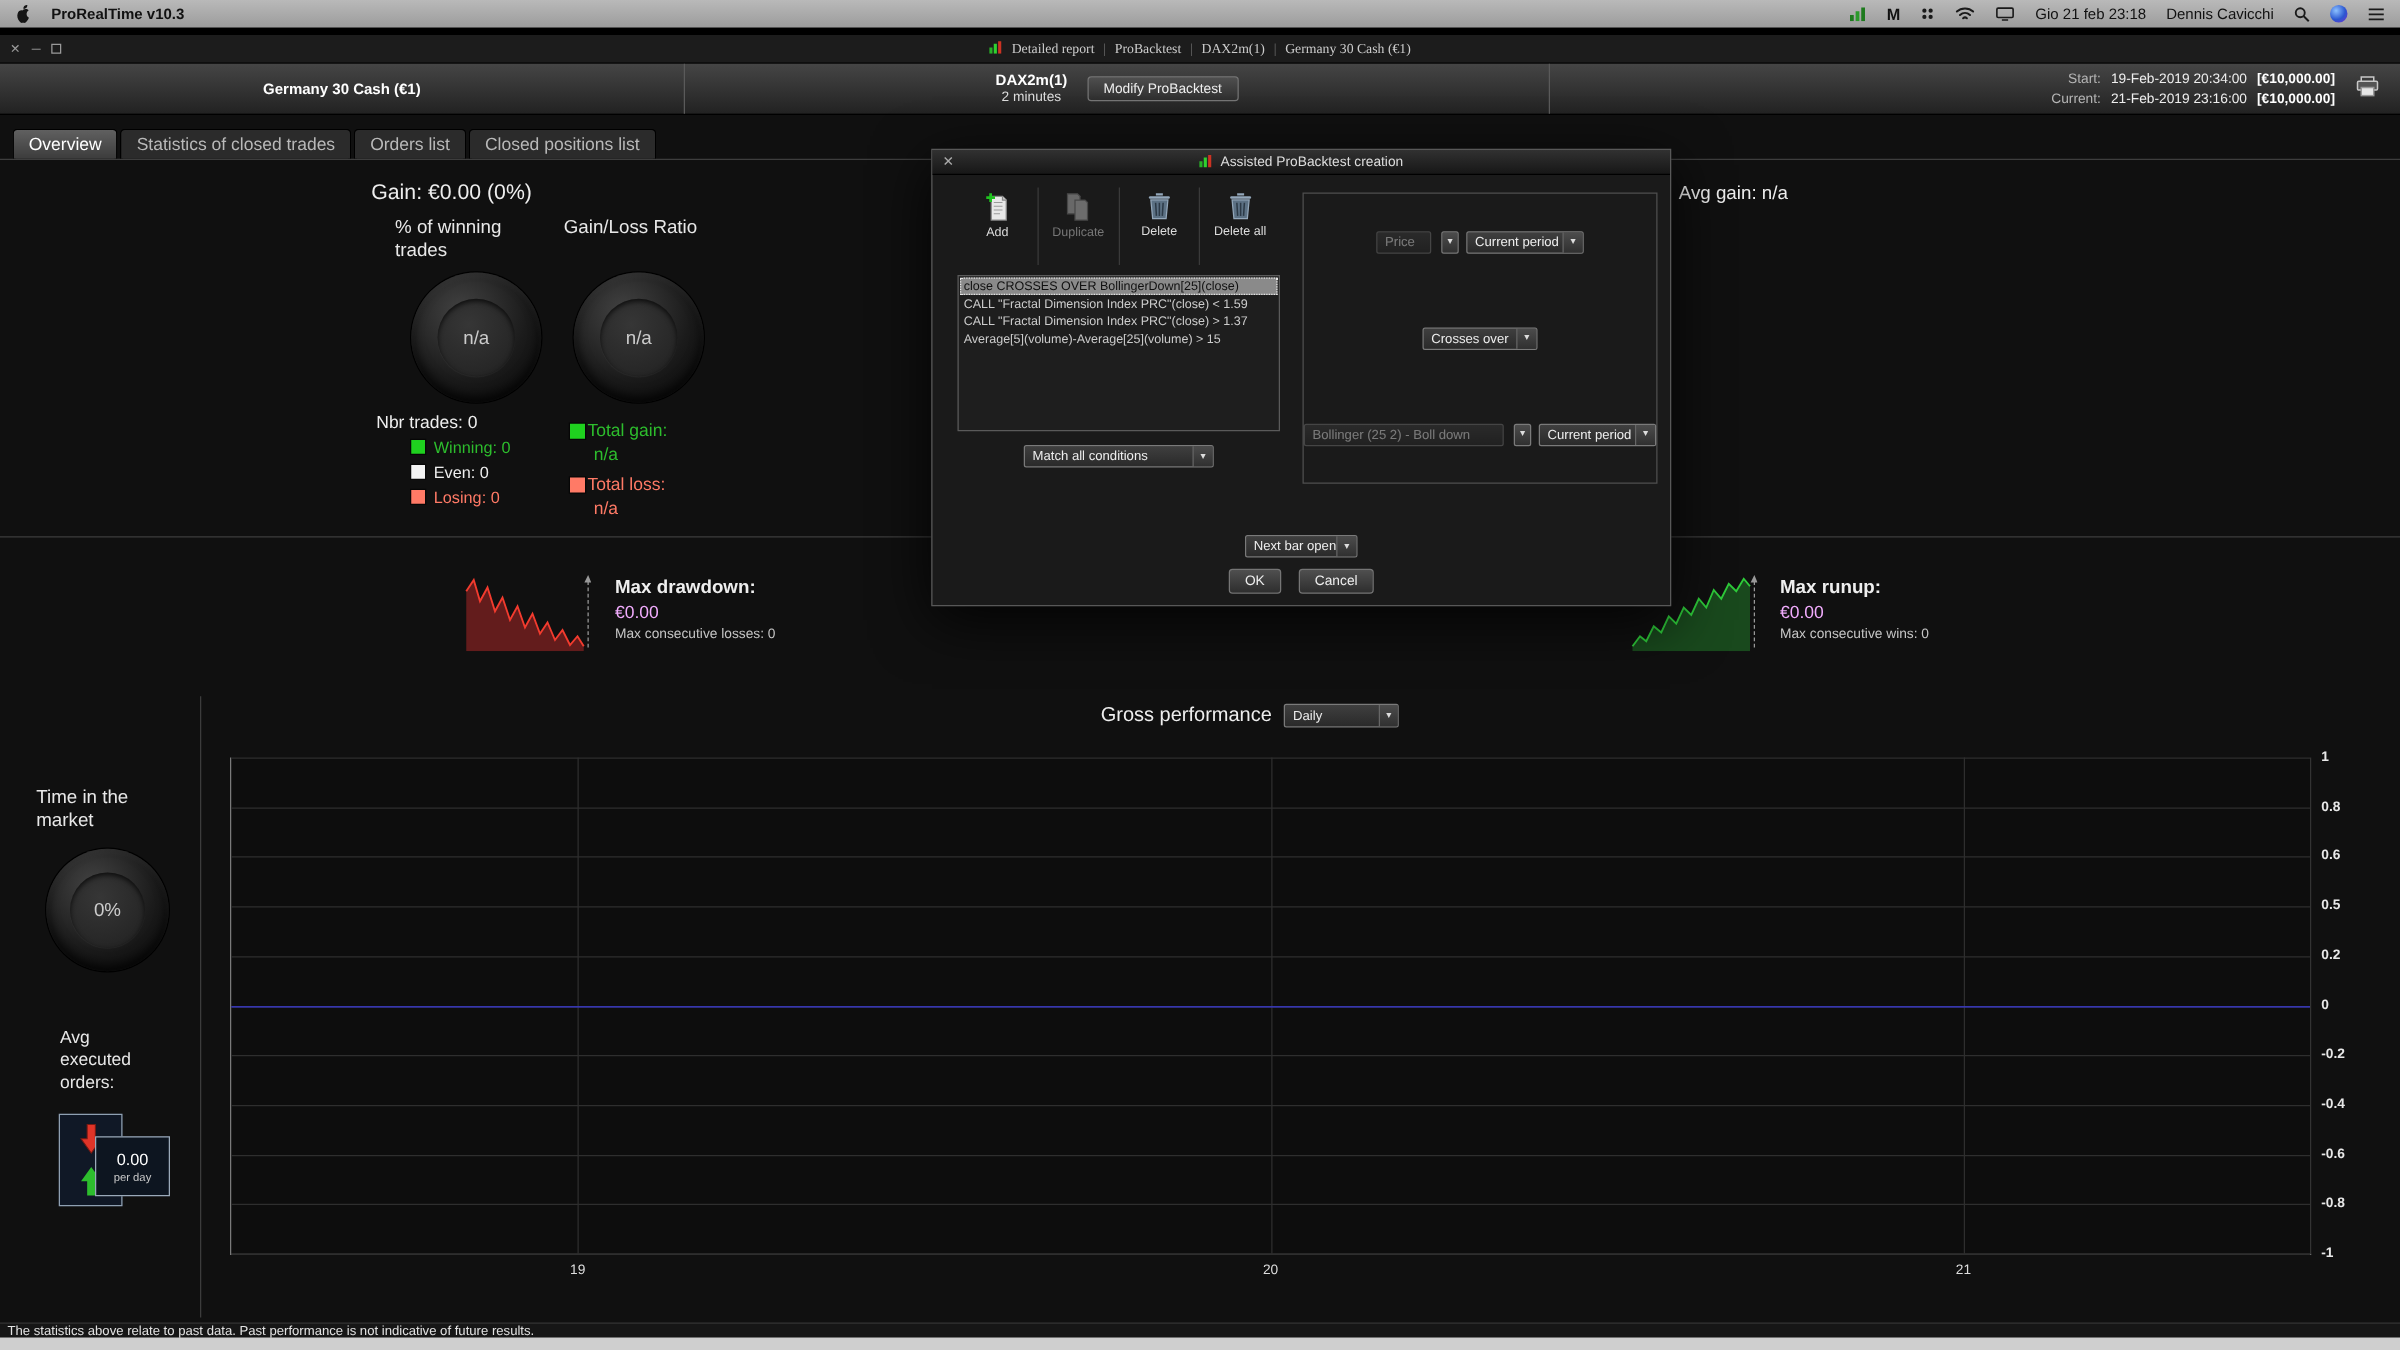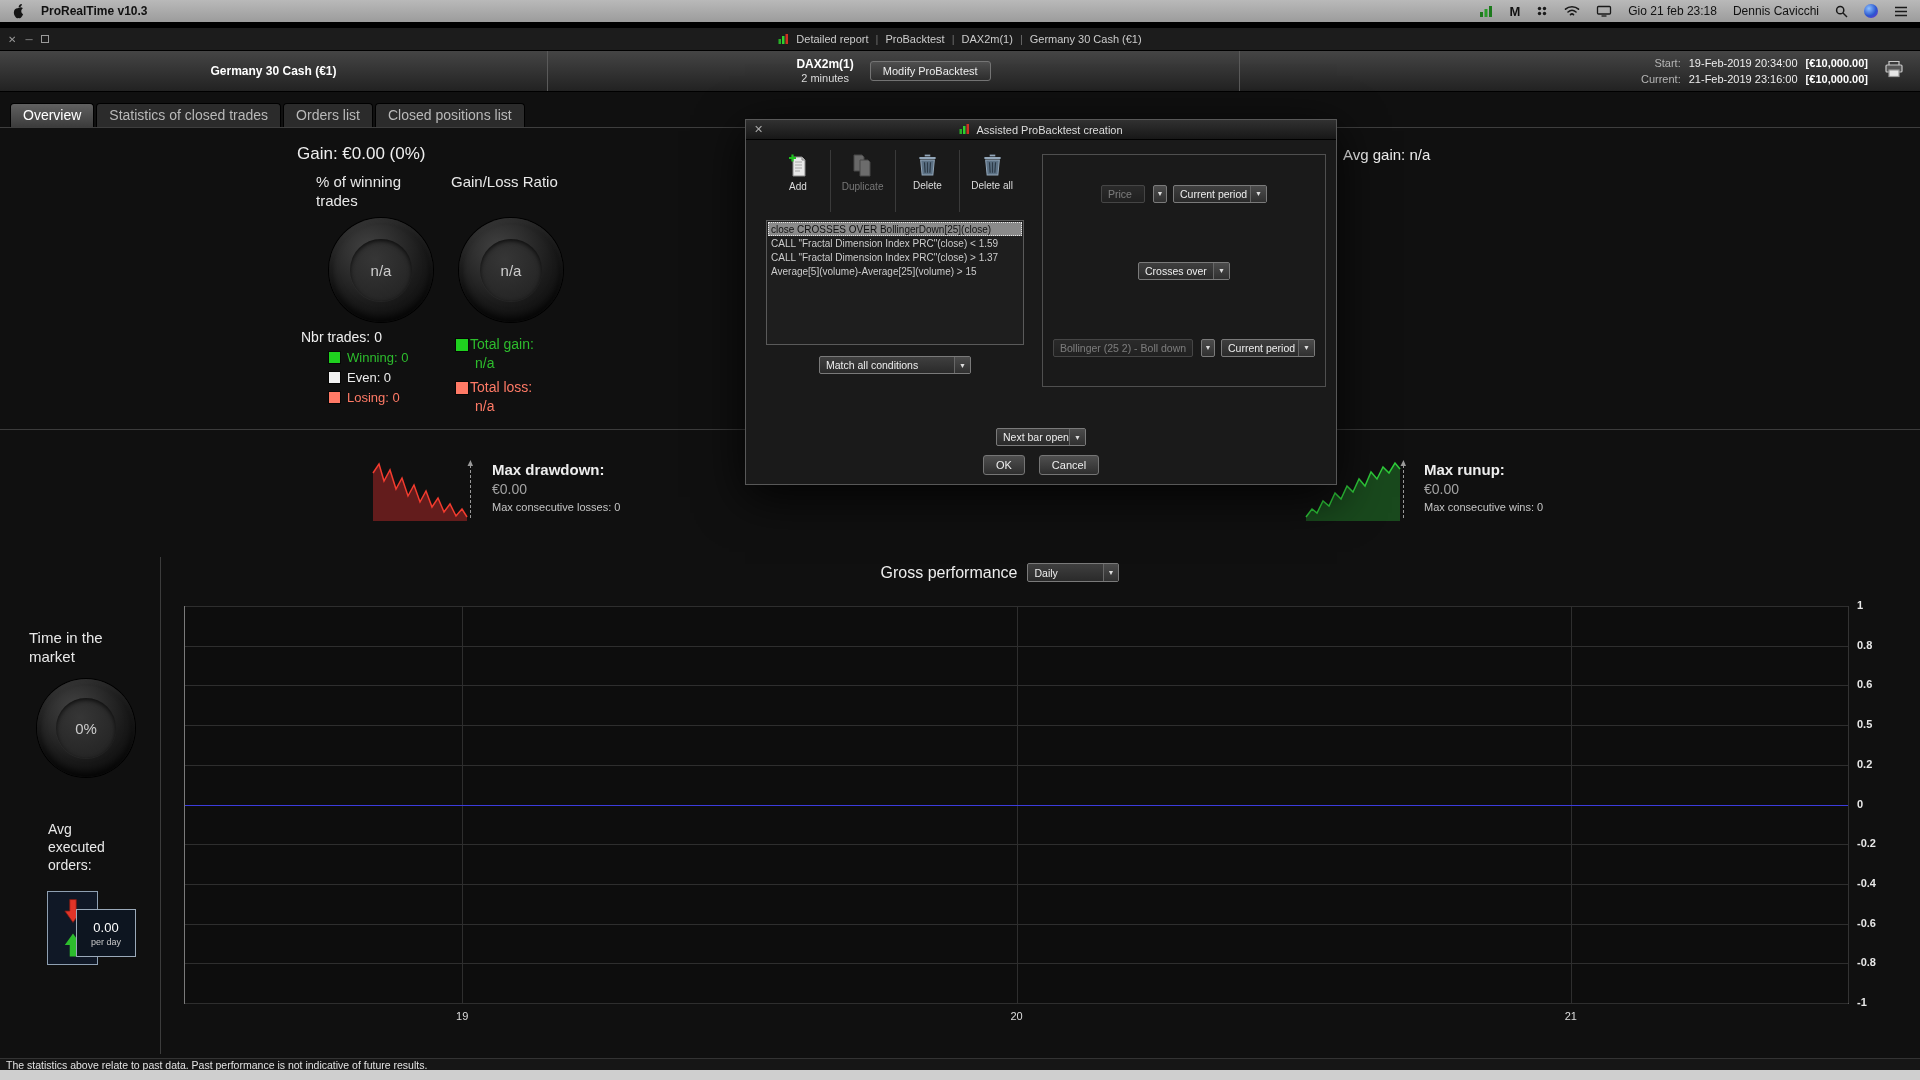--- a/index.html
+++ b/index.html
@@ -16,21 +16,21 @@
   .mb-ic{display:flex;align-items:center;justify-content:center;height:16px;}
   .siri{width:14px;height:14px;border-radius:50%;
         background:radial-gradient(circle at 35% 32%,#8cc1ff,#2b57d0 55%,#7a2bd0);}
   .desktop-gap{position:absolute;top:22px;left:0;right:0;height:6px;background:#000;}
 
   
   .winbar{position:absolute;top:28px;left:0;right:0;height:23px;background:#1c1c1c;
           border-bottom:1px solid #000;display:flex;align-items:center;font-size:11px;color:#ccc;}
   .win-controls{position:absolute;left:8px;display:flex;gap:9px;color:#9a9a9a;font-size:10px;align-items:center;}
   .win-box{width:8px;height:8px;border:1px solid #9a9a9a;display:inline-block;}
-  .win-center{margin:0 auto;display:flex;align-items:center;gap:7px;}
+  .win-center{margin:0 auto;display:flex;align-items:center;gap:7px;font-family:Liberation Serif, serif;}
   .crumb-sep{color:#6d6d6d;}
 
   
   .header{position:absolute;top:51px;left:0;right:0;height:41px;
           background:linear-gradient(#454545,#222);border-bottom:1px solid #000;display:flex;}
   .h-left{width:547px;display:flex;align-items:center;justify-content:center;
           font-weight:bold;font-size:12px;color:#fff;}
   .h-mid{width:693px;border-left:1px solid #5a5a5a;border-right:1px solid #5a5a5a;
          display:flex;align-items:center;justify-content:center;gap:16px;}
   .sym-block{text-align:center;line-height:14px;}
@@ -63,21 +63,21 @@
           padding-left:10px;border-bottom:1px solid #3e3e3e;align-items:flex-end;}
   .tab{padding:3px 12px 4px;background:#2b2b2b;border:1px solid #000;border-bottom:none;
        border-radius:4px 4px 0 0;color:#b9b9b9;font-size:14px;white-space:nowrap;}
   .tab.active{background:linear-gradient(#606060,#3c3c3c);color:#fff;}
 
   
   .abs{position:absolute;}
   .center{}
   .c-green{color:#2dbd2d;}
   .c-red{color:#ff7a66;}
-  .c-vred{color:#a3a3a3;}
+  .c-vred{color:#f0abfc;}
   .gain-title{left:297px;top:144px;width:340px;font-size:17px;color:#eee;}
   .col-title{font-size:15px;color:#e8e8e8;line-height:19px;}
   .gauge{border-radius:50%;
          background:radial-gradient(circle at 38% 30%,#424242 0%,#1b1b1b 55%,#060606 100%);
          box-shadow:inset 0 2px 5px rgba(255,255,255,.07),inset 0 -4px 9px rgba(0,0,0,.85),0 0 0 1px #000;
          display:flex;align-items:center;justify-content:center;}
   .gauge-inner{border-radius:50%;background:radial-gradient(circle at 40% 33%,#363636,#202020);
          box-shadow:inset 0 2px 4px rgba(0,0,0,.7),0 1px 1px rgba(255,255,255,.05);
          display:flex;align-items:center;justify-content:center;color:#ccc;font-size:15px;}
   .g104{width:104px;height:104px;} .g104 .gauge-inner{width:62px;height:62px;}
@@ -487,21 +487,21 @@
           <span class="arr">▼</span>
         </span>
       </div>
       <div class="drow">
         <span class="dd" style="width:92px;">
           <span class="txt">Crosses over</span>
           <span class="arr">▼</span>
         </span>
       </div>
       <div class="drow">
-        <span class="dd disabled" style="width:140px;">
+        <span class="dd disabled" style="width:160px;">
           <span class="txt">Bollinger (25 2) - Boll down</span>
         </span>
         <span class="mini-dd">▼</span>
         <span class="dd" style="width:94px;">
           <span class="txt">Current period</span>
           <span class="arr">▼</span>
         </span>
       </div>
     </div>
 

